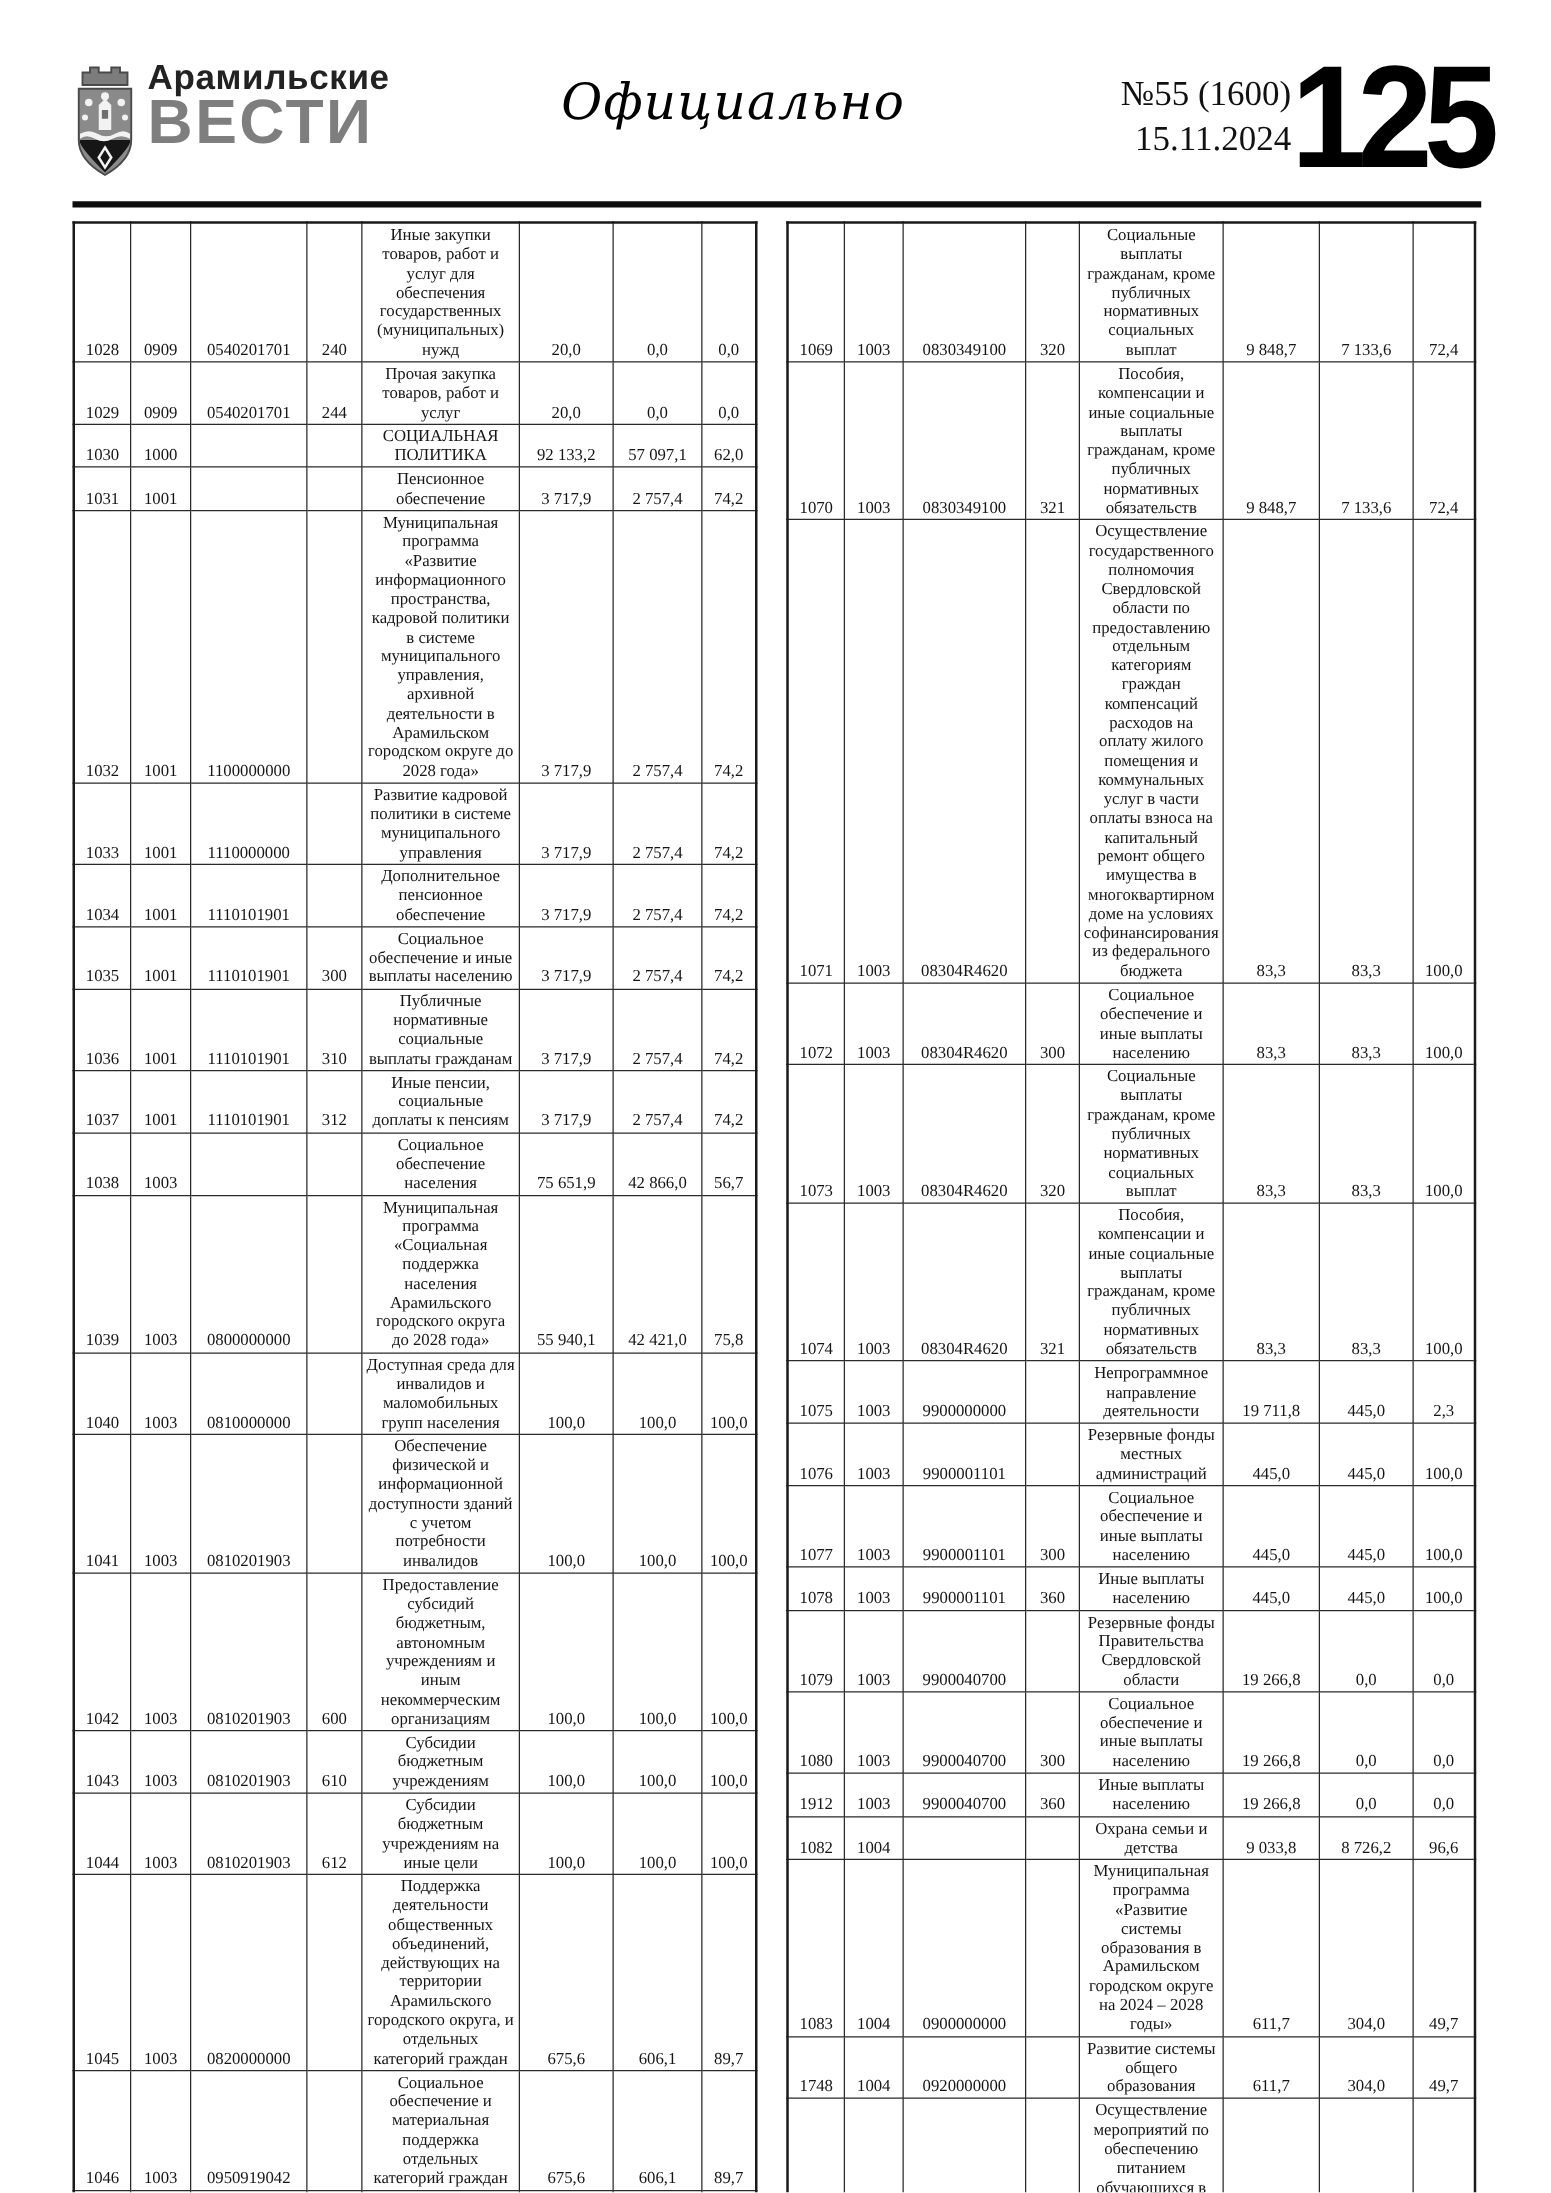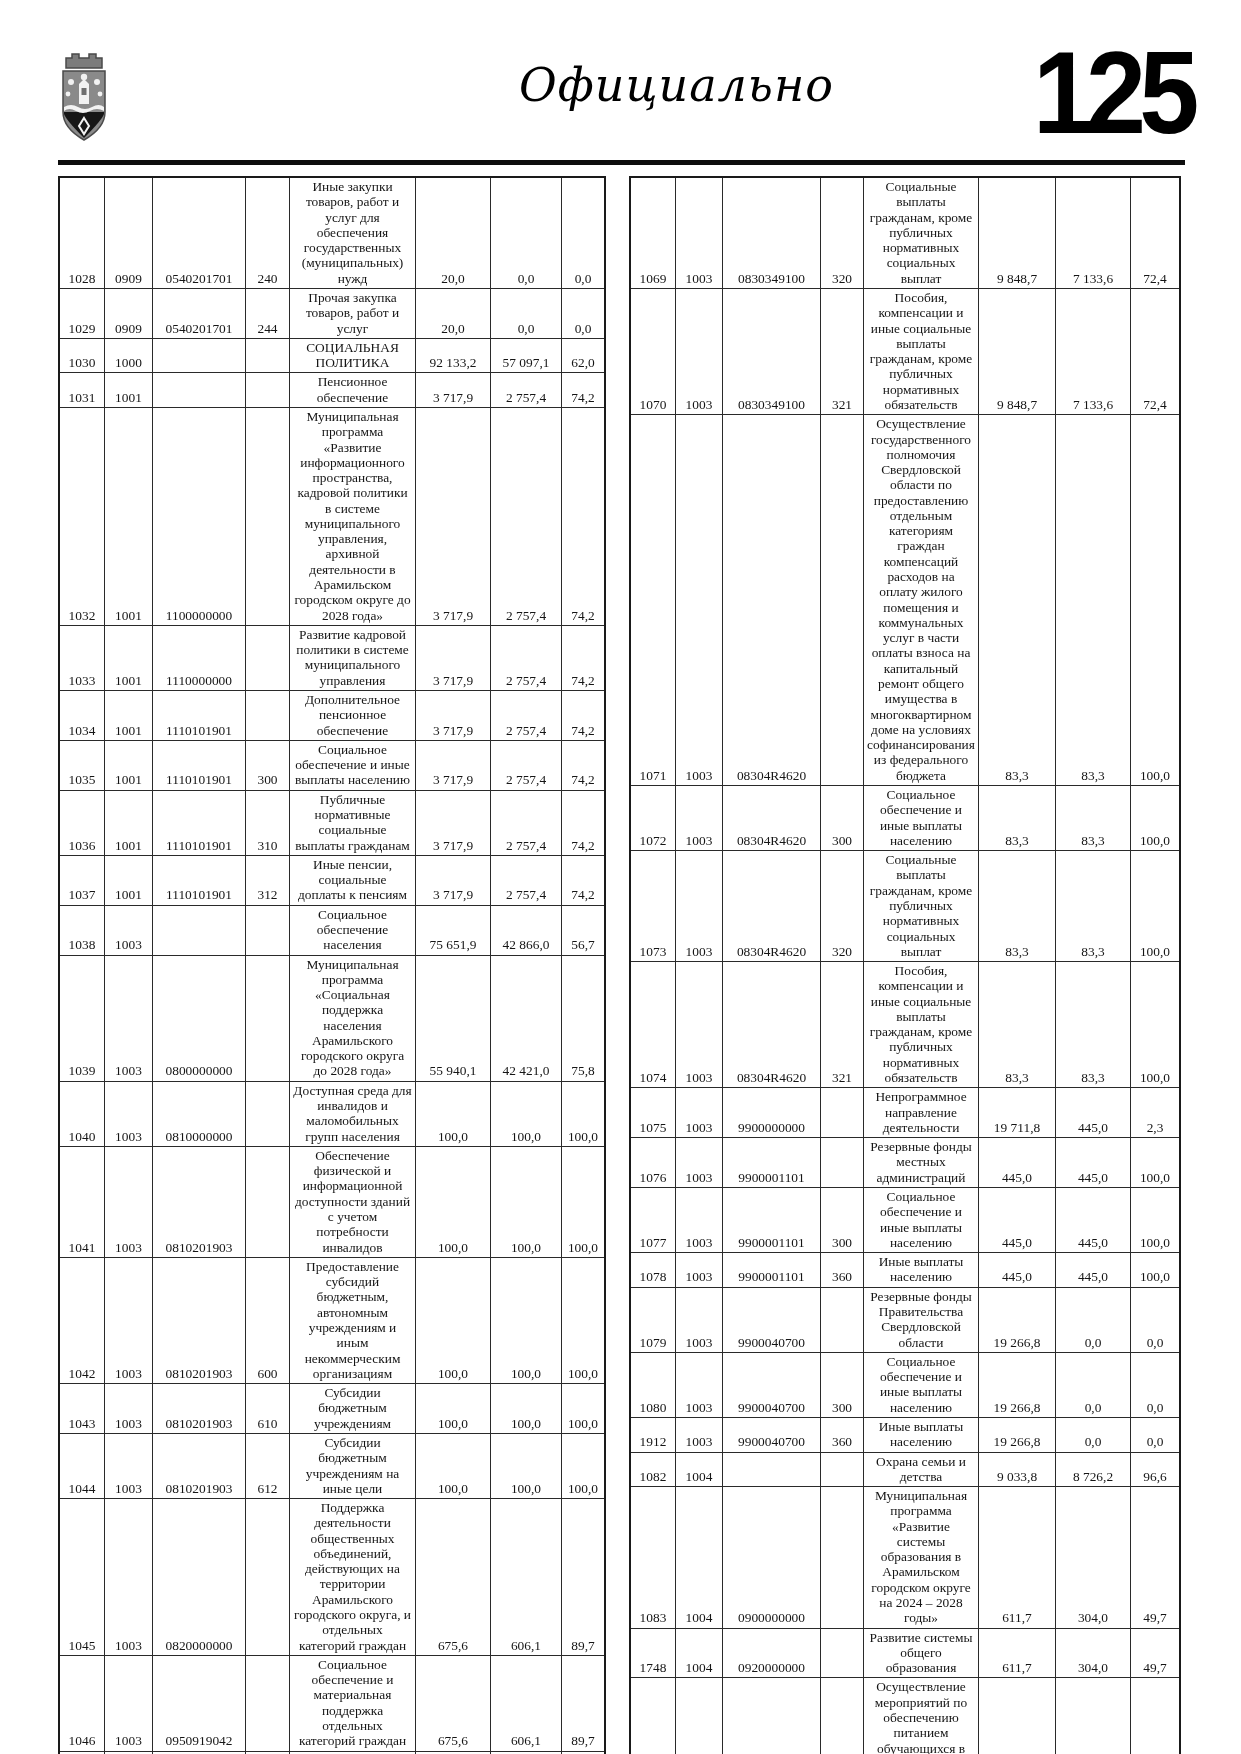--- a/index.html
+++ b/index.html
@@ -22,21 +22,21 @@
     font-family:"Liberation Sans", sans-serif;font-weight:bold;
     font-size:28px;color:#222;letter-spacing:0.5px;white-space:nowrap;
   }
   .masthead-line2{
     font-family:"Liberation Sans", sans-serif;font-weight:bold;
     font-size:50px;color:#7e7e7e;letter-spacing:2px;margin-top:-4px;white-space:nowrap;
   }
   .section-title{
     flex:1;text-align:center;
     font-family:"DejaVu Serif", serif;
-    font-style:italic;font-size:46px;line-height:1;
+    font-style:italic;font-size:40px;line-height:1;
     margin-top:14px;color:#000;
     letter-spacing:1px;
   }
   .issue-block{
     flex:none;text-align:right;
     font-size:28px;line-height:1.3;margin-top:10px;
     width:180px;color:#111;
   }
   .page-number{
     flex:none;width:152px;text-align:right;
@@ -102,24 +102,32 @@
 
           <rect x="21" y="34" width="10" height="20" fill="#f2f2f2"></rect>
           <rect x="23.5" y="38" width="5" height="7" fill="#6f6f6f"></rect>
           <path d="M21 34 L26 29 L31 34 Z" fill="#f2f2f2"></path>
 
           <path d="M6 57 Q13 53 20 57 T34 57 T46 57 L46 61 Q39 57 32 61 T18 61 T6 61 Z" fill="#f2f2f2"></path>
 
           <path d="M26 68 L31 76 L26 84 L21 76 Z" fill="none" stroke="#f2f2f2" stroke-width="2"></path>
         </svg>
       </span>
+      <span class="masthead-text">
+        <div class="masthead-line1">Арамильские</div>
+        <div class="masthead-line2">ВЕСТИ</div>
+      </span>
     </div>
 
     <div class="section-title">Официально</div>
 
+    <div class="issue-block">
+      <div>№55 (1600)</div>
+      <div>15.11.2024</div>
+    </div>
 
     <div class="page-number">125</div>
   </div>
 
   <div class="rule"></div>
 
   <div class="columns">
     <table class="budget-table" id="left-table">
       <tbody>
           <tr>

